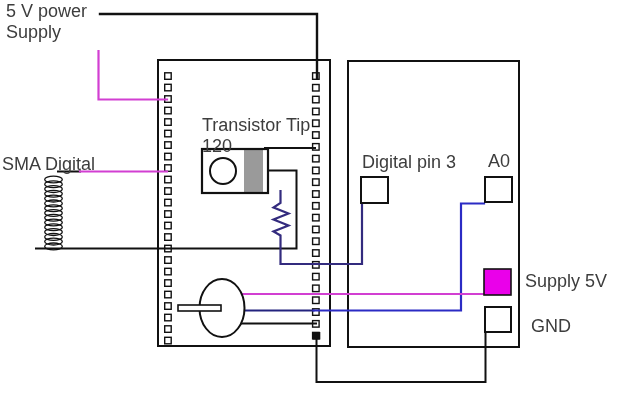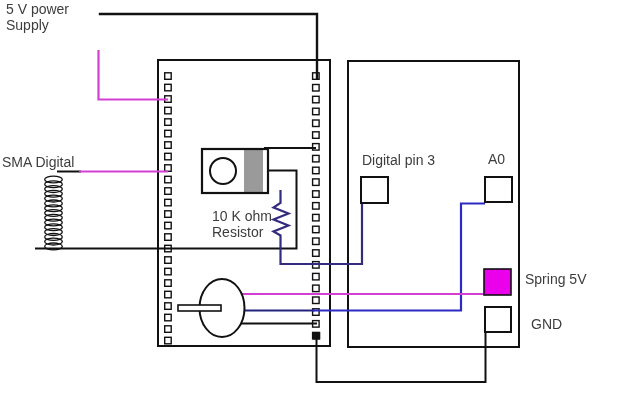--- a/index.html
+++ b/index.html
@@ -1,19 +1,19 @@
 <!DOCTYPE html>
 <html><head>
 <meta charset="utf-8">
 <style>
   html,body{margin:0;padding:0;background:#fff;}
   .stage{position:relative;width:620px;height:417px;background:#ffffff;overflow:hidden;
          font-family:"Liberation Sans",sans-serif;}
   .stage svg{position:absolute;left:0;top:0;}
-  .lbl{position:absolute;font-size:14px;line-height:1.16;color:#3d3d3d;
+  .lbl{position:absolute;font-size:18px;line-height:1.16;color:#3d3d3d;
        white-space:pre-line;letter-spacing:0;}
 </style>
 </head>
 <body>
 
 <div class="stage">
 
   <svg width="620" height="417" viewBox="0 0 620 417">
 
     <rect x="158" y="60" width="172" height="286" fill="#ffffff" stroke="#111111" stroke-width="2"></rect>
@@ -115,19 +115,19 @@
     <rect x="361" y="177" width="27" height="26" fill="#ffffff" stroke="#111111" stroke-width="2"></rect>
     <rect x="485" y="177" width="27" height="25" fill="#ffffff" stroke="#111111" stroke-width="2"></rect>
     <rect x="484" y="269" width="27" height="26" stroke="#111111" stroke-width="1.6" fill="#EA00EA"></rect>
     <rect x="485" y="307" width="26" height="25" fill="#ffffff" stroke="#111111" stroke-width="2"></rect>
     <rect x="312.8" y="332" width="7.5" height="7.5" fill="#111111"></rect>
   </svg>
 
   <div class="lbl" style="left:6px;top:1px">5 V power
 Supply</div>
   <div class="lbl" style="left:2px;top:154px">SMA Digital</div>
-  <div class="lbl" style="left:212px;top:208px">10 K ohm
-Resistor</div>
+  <div class="lbl" style="left:202px;top:115px">Transistor Tip
+120</div>
   <div class="lbl" style="left:362px;top:152px">Digital pin 3</div>
   <div class="lbl" style="left:488px;top:151px">A0</div>
-  <div class="lbl" style="left:525px;top:271px">Spring 5V</div>
+  <div class="lbl" style="left:525px;top:271px">Supply 5V</div>
   <div class="lbl" style="left:531px;top:316px">GND</div>
 </div>
 
 </body></html>

